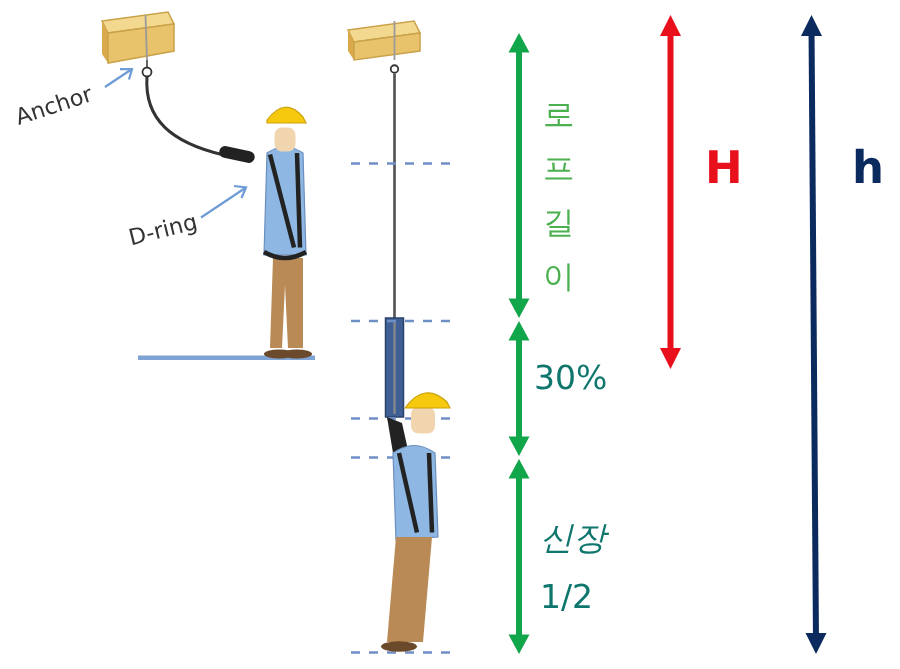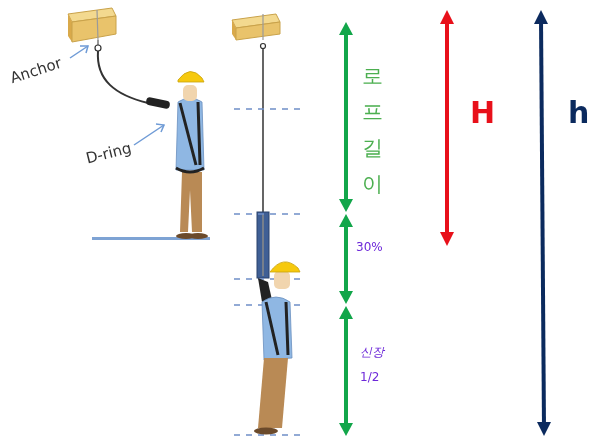--- a/index.html
+++ b/index.html
@@ -1,21 +1,21 @@
 <!DOCTYPE html>
 <html><head>
 <meta charset="utf-8">
 <style>
   html, body { margin:0; padding:0; background:#ffffff; }
   body { width:600px; height:446px; position:relative; overflow:hidden; font-family:"Liberation Sans", sans-serif; }
   svg { position:absolute; left:0; top:0; }
   .lbl { position:absolute; white-space:nowrap; }
   .anchor-lbl { left:8px; top:70px; font-size:15px; color:#333; transform:rotate(-18deg); transform-origin:left top; font-family:"DejaVu Sans", sans-serif; }
   .dring-lbl { left:84px; top:150px; font-size:15px; color:#333; transform:rotate(-14deg); transform-origin:left top; font-family:"DejaVu Sans", sans-serif; }
-  .green-lbl { color:#6d28d9; font-size:12px; font-weight:normal; font-family:"DejaVu Sans", sans-serif; }
+  .green-lbl { color:#0f766e; font-size:22px; font-weight:normal; font-family:"DejaVu Sans", sans-serif; }
   .rope-char { position:absolute; left:362px; font-size:21px; color:#4caf50; font-family:"DejaVu Sans", sans-serif; }
   .H-lbl { left:470px; top:95px; font-size:30px; font-weight:bold; color:#e8101a; font-family:"DejaVu Sans", sans-serif; }
   .h-lbl { left:568px; top:95px; font-size:30px; font-weight:bold; color:#0b2a5e; font-family:"DejaVu Sans", sans-serif; }
 </style>
 </head>
 <body>
 
 <svg width="600" height="446" viewBox="0 0 600 446">
   <defs>
     <marker id="gArrow" viewBox="0 0 10 10" refX="5" refY="5" markerWidth="4" markerHeight="4" orient="auto-start-reverse">
@@ -115,16 +115,16 @@
 <div class="lbl anchor-lbl">Anchor</div>
 <div class="lbl dring-lbl">D-ring</div>
 
 <div class="rope-char" style="top:62px">로</div>
 <div class="rope-char" style="top:98px">프</div>
 <div class="rope-char" style="top:134px">길</div>
 <div class="rope-char" style="top:170px">이</div>
 
 <div class="lbl green-lbl" style="left:356px; top:240px;">30%</div>
 <div class="lbl green-lbl" style="left:360px; top:344px;font-style:italic;">신장</div>
-<div class="lbl green-lbl" style="left:360px; top:370px;">1/2</div>
+<div class="lbl green-lbl" style="left:360px; top:386px;">1/2</div>
 
 <div class="lbl H-lbl">H</div>
 <div class="lbl h-lbl">h</div>
 
 </body></html>

